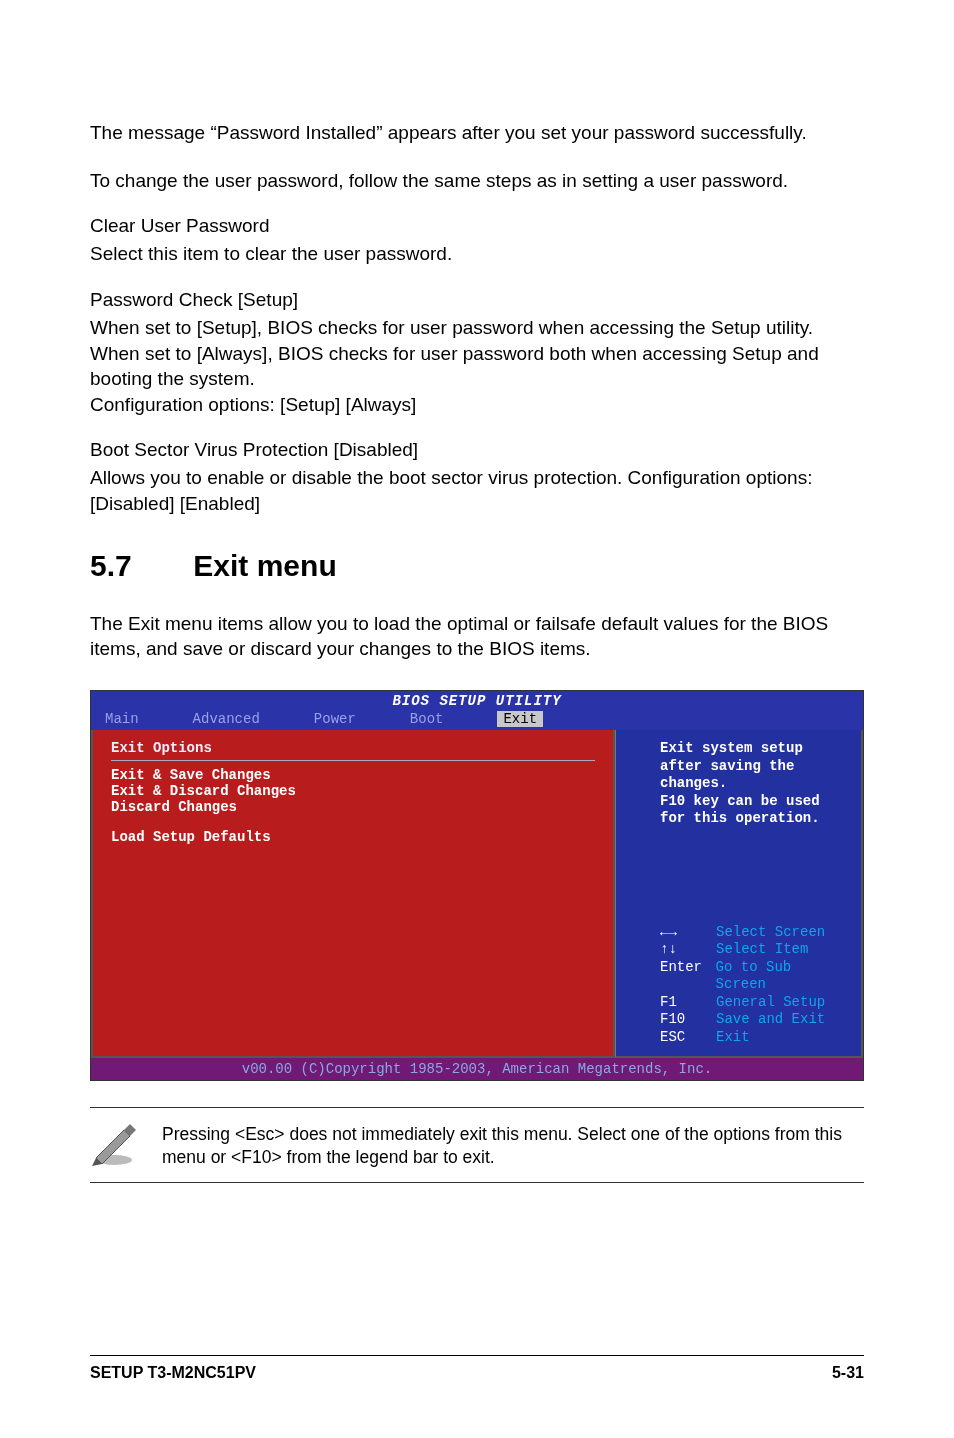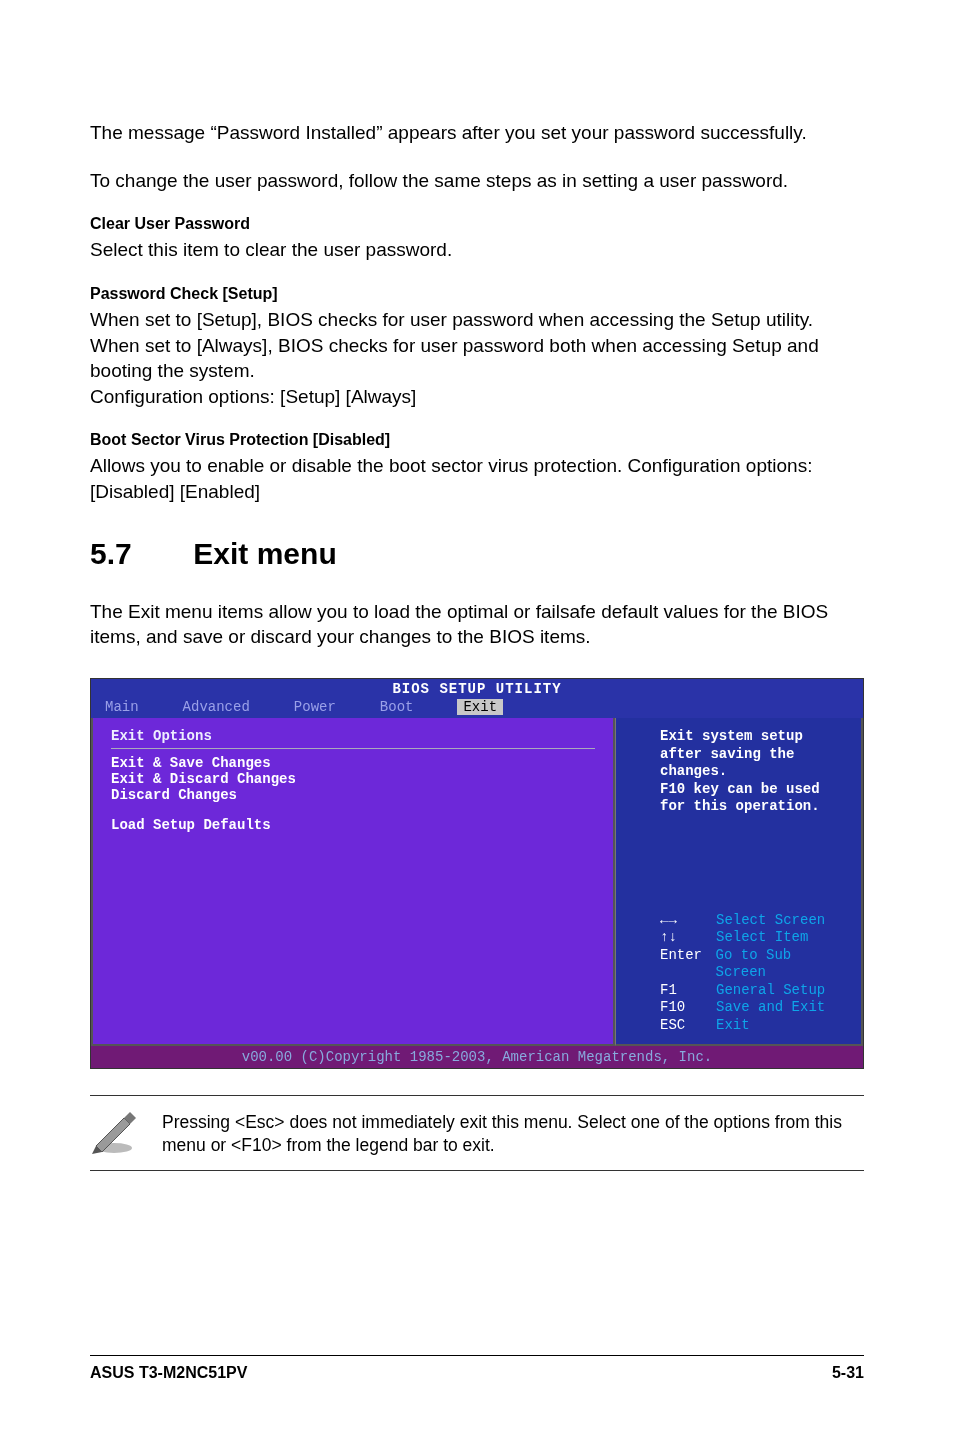--- a/index.html
+++ b/index.html
@@ -6,49 +6,49 @@
   body {
     font-family: Arial, Helvetica, sans-serif;
     background: #fff;
     width: 954px;
     height: 1438px;
     position: relative;
     padding: 120px 90px 60px 90px;
     color: #000;
   }
   .body-text { font-size: 19px; line-height: 1.35; margin-bottom: 22px; }
-  .section-title { font-size: 16px; font-weight: bold; margin-top: 8px; margin-bottom: 4px; }
+  .section-title { font-size: 19px; font-weight: normal; margin-top: 8px; margin-bottom: 4px; }
   .section-desc { font-size: 19px; line-height: 1.35; margin-bottom: 22px; }
   .chapter-title { font-size: 30px; font-weight: bold; margin-top: 32px; margin-bottom: 28px; }
   .chapter-number { display: inline-block; width: 95px; }
   .chapter-intro { font-size: 19px; line-height: 1.35; margin-bottom: 28px; }
 
   
   .bios-box { width: 774px; border: 1px solid #333; font-family: "Courier New", monospace; font-size: 14px; }
-  .bios-title-row { background:#2a33a8; color:#fff; text-align:center; font-weight:bold; padding:2px 0; letter-spacing:1px; }
-  .bios-tabs { background:#2a33a8; color:#9aa0e8; display:flex; gap:8px; padding:0 14px 3px 14px; }
+  .bios-title-row { background:#2a33a8; color:#fff; text-align:center; font-weight:bold; padding:2px 0; letter-spacing:1px;font-style:italic; }
+  .bios-tabs { background:#2a33a8; color:#9aa0e8; display:flex; gap:18px; padding:0 14px 3px 14px; }
   .bios-tab { margin-right: 36px; }
   .bios-tab.active { background:#c8c8c8; color:#000; padding:0 6px; }
   .bios-body { display:flex; }
   .bios-left { flex: 1; background:#1f2aa0; color:#fff; padding:10px 18px; border:2px solid #555; border-top:none; position:relative; }
   .bios-exit-options-title { color:#eef; font-weight:bold; }
   .bios-hr { border-top:1px solid #aab; margin:4px 0 6px 0; width: 100%; }
   .bios-opt { font-weight:bold; color:#fff; }
   .bios-right { width: 248px; background:#173; background:#1f2aa0; color:#fff; border:2px solid #555; border-left:1px solid #777; border-top:none; padding:10px 12px; position:relative; }
   .bios-help-top { color:#fff; font-weight:bold; line-height:1.25; }
   .bios-keys { color:#eee; margin-top: 96px; line-height:1.25; }
   .bios-key-line { display:flex; }
   .bios-key { width:56px; color:#fff; }
   .bios-key-desc { color:#0ea5e9; }
   .bios-footer { background:#701a75; color:#8ad; text-align:center; padding:3px 0; font-weight:normal; }
   
   .bios-left, .bios-right { background:#23309f; }
   .bios-left { background:#23309f; }
   .bios-left, .bios-right { min-height: 260px; }
-  .bios-left { background:#6d28d9; }
+  .bios-left { background:#b91c1c; }
   .bios-right { background:#23309f;padding-left:44px; }
 
   
   .note-row { display:flex; align-items:flex-end; gap:22px; margin-top: 26px; border-top:1px solid #333; border-bottom:1px solid #333; padding:10px 0 12px 0; }
   .note-icon { width:50px; flex:0 0 50px; }
   .note-text { font-size:17.5px; line-height:1.35; }
 
   
   .page-footer { position:absolute; bottom:56px; left:90px; right:90px; display:flex; justify-content:space-between; border-top:1px solid #000; padding-top:8px; font-size:16px; font-weight:bold; }
 </style>
@@ -133,15 +133,15 @@
       <ellipse cx="24" cy="42" rx="18" ry="5" fill="#bbb"></ellipse>
       <polygon points="6,40 34,12 40,18 12,46" fill="#9a9a9a" stroke="#555" stroke-width="1"></polygon>
       <polygon points="34,12 40,6 46,12 40,18" fill="#777"></polygon>
       <polygon points="6,40 12,46 2,48" fill="#555"></polygon>
     </svg>
   </div>
   <div class="note-text">Pressing &lt;Esc&gt; does not immediately exit this menu. Select one of the options from this menu or &lt;F10&gt; from the legend bar to exit.</div>
 </div>
 
 <div class="page-footer">
-  <span>ASUS T3-M2NC51PV</span>
+  <span>SETUP T3-M2NC51PV</span>
   <span>5-31</span>
 </div>
 
 </body></html>

